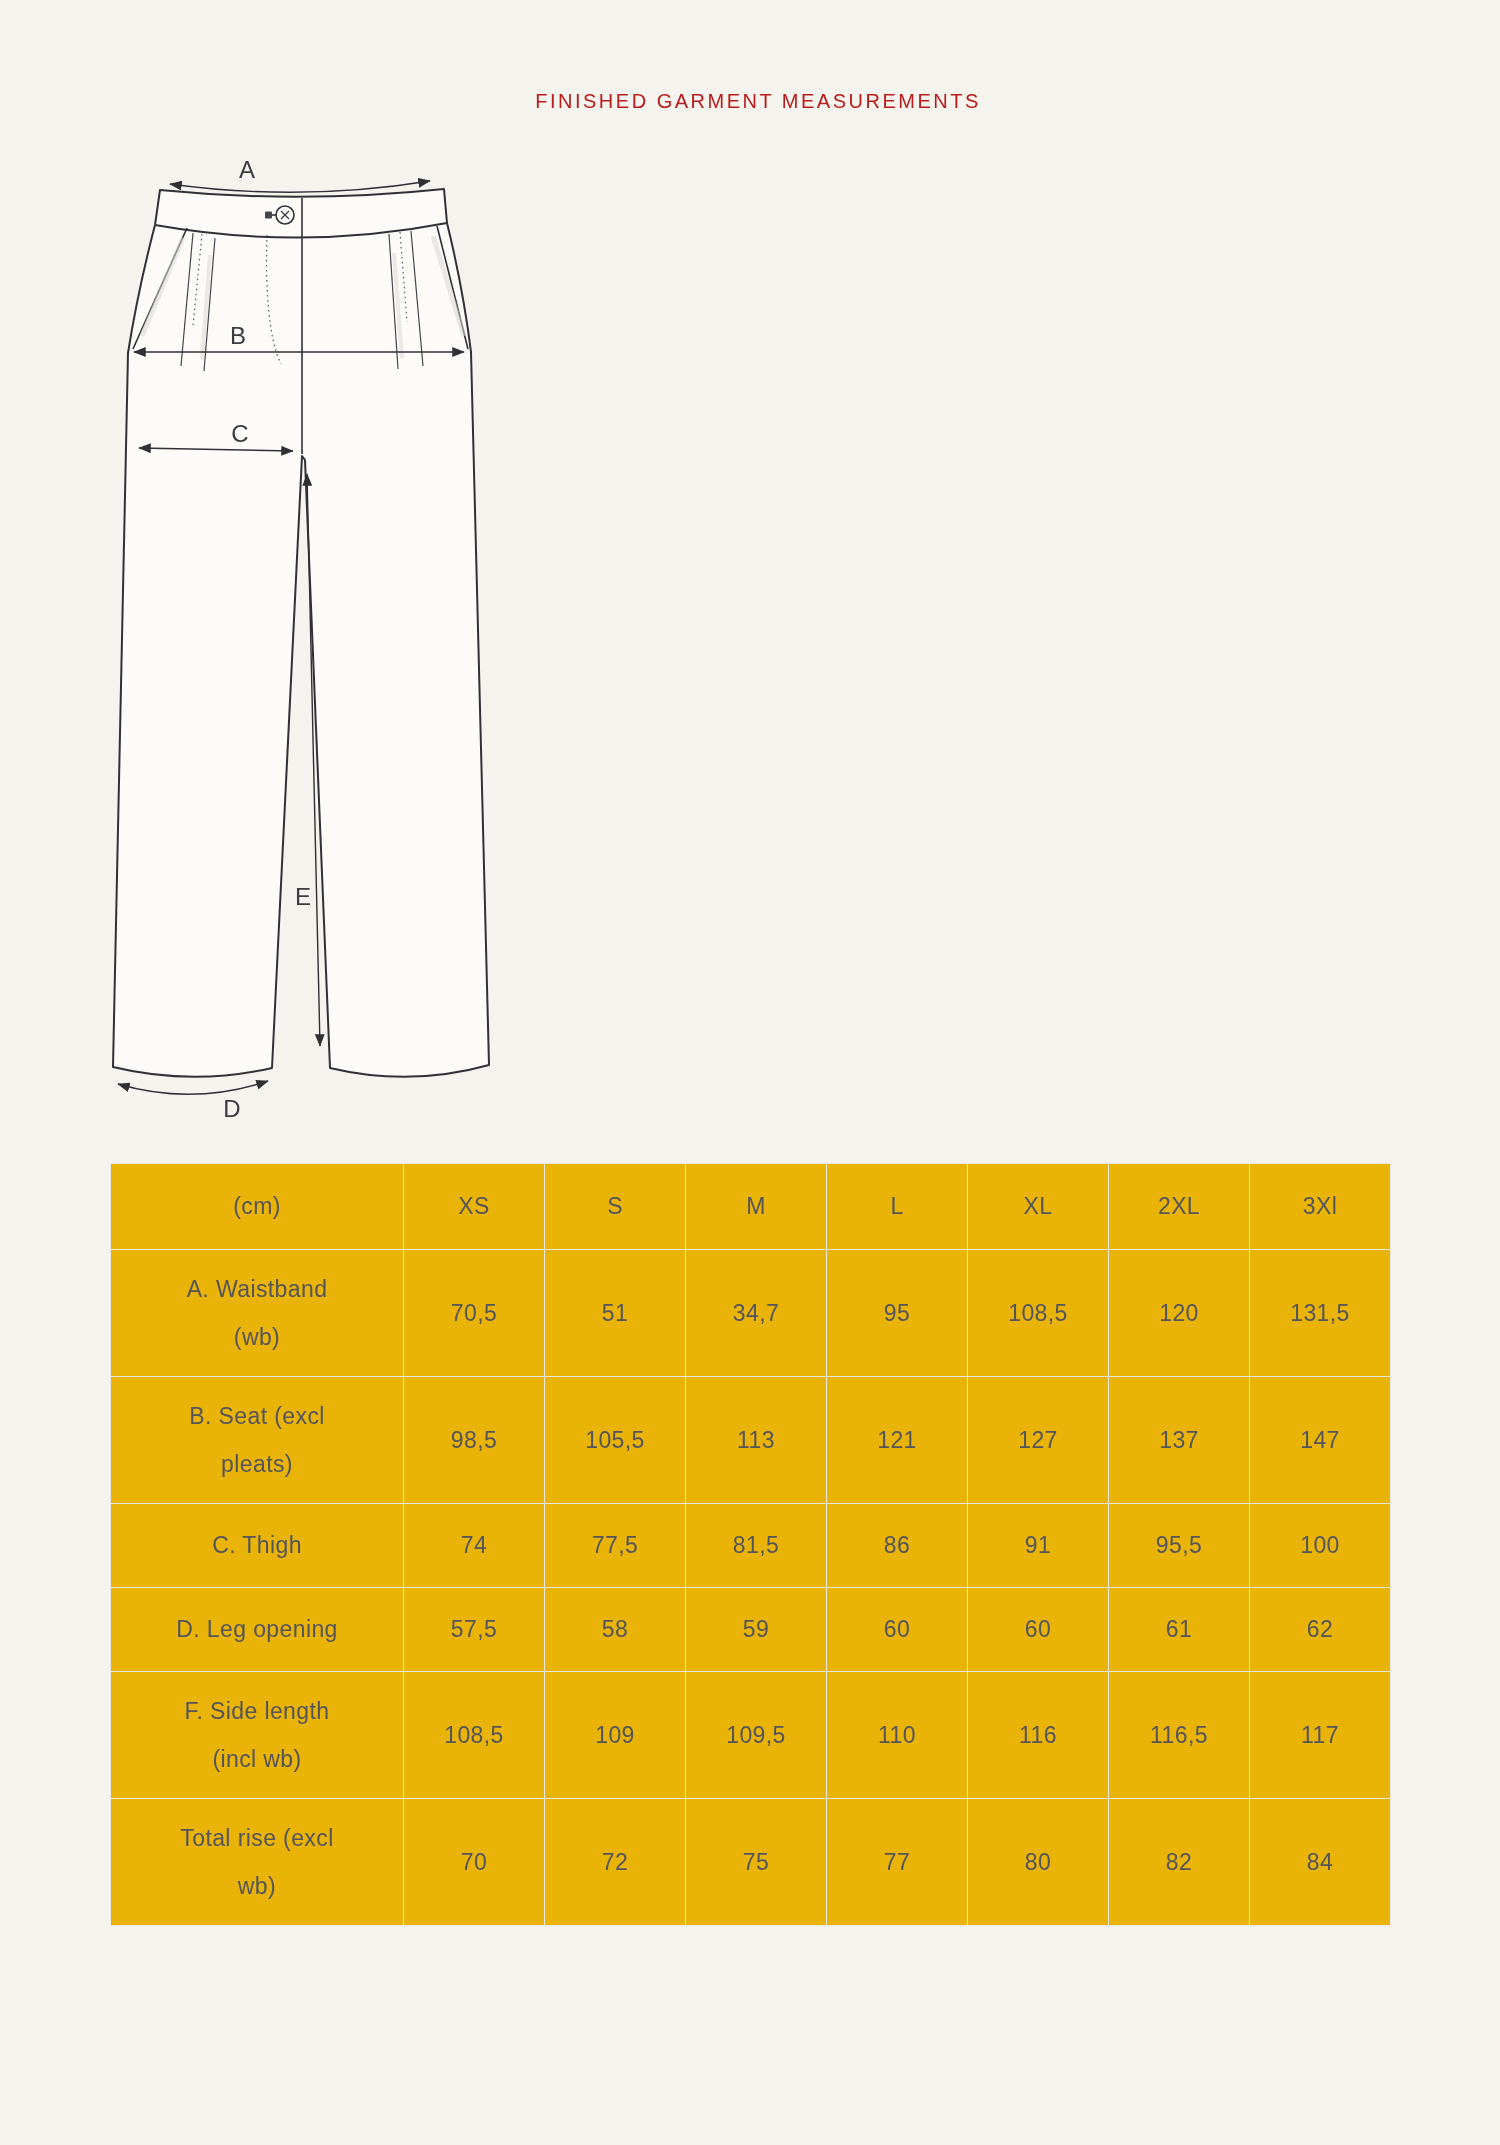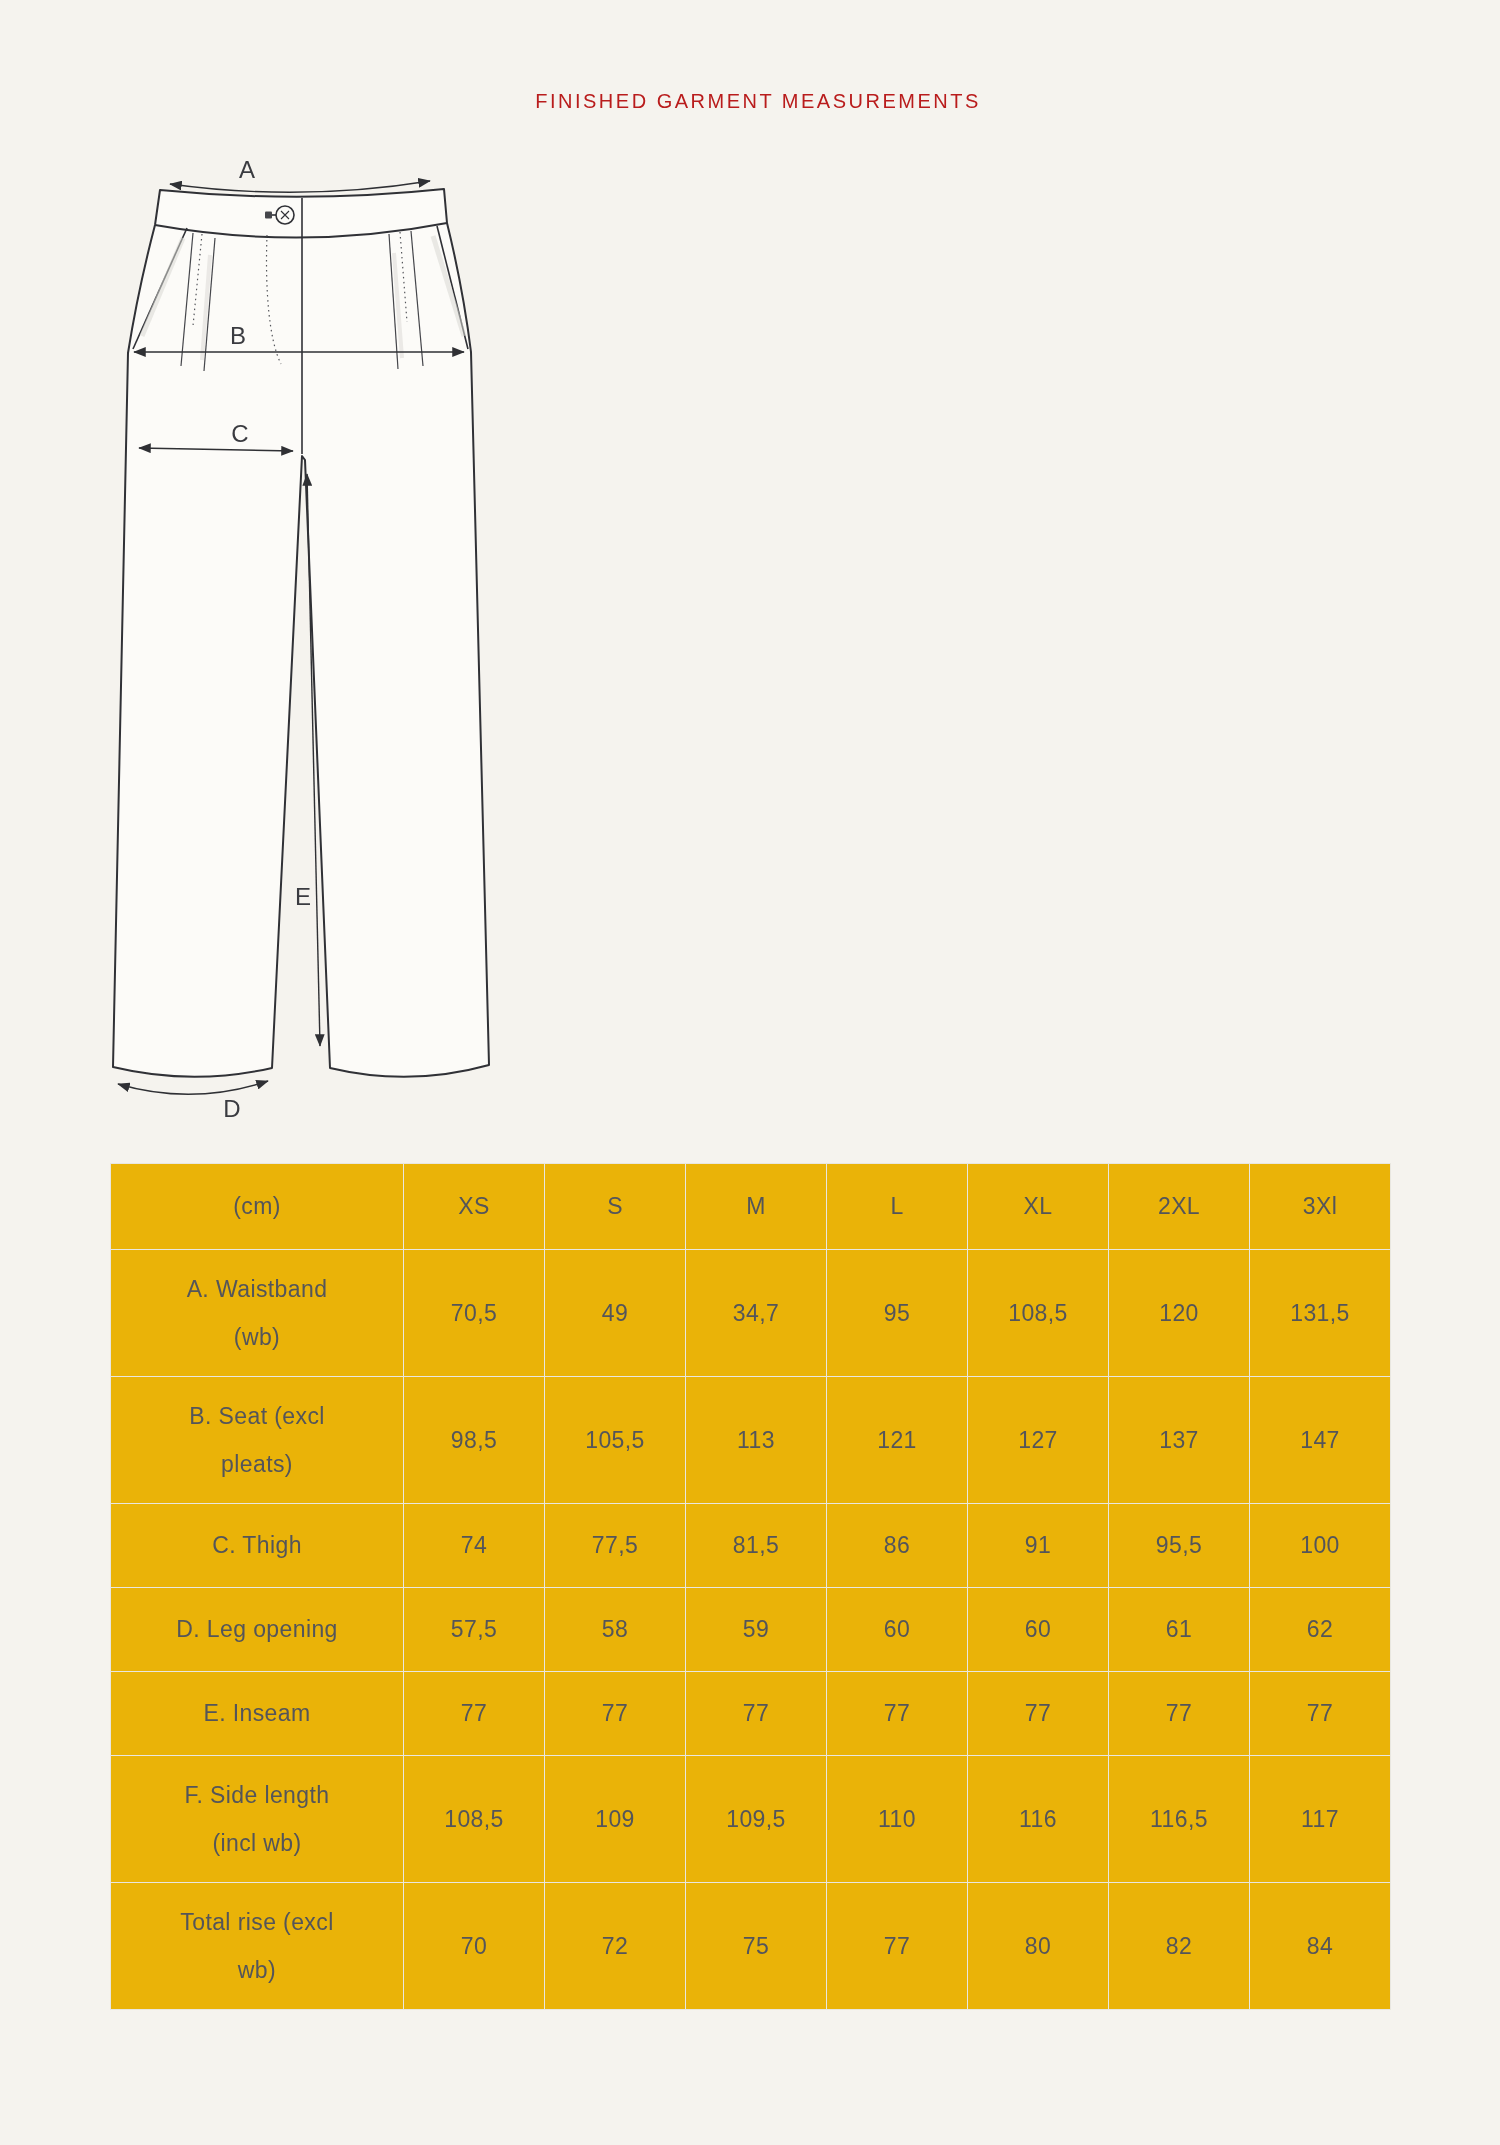--- a/index.html
+++ b/index.html
@@ -161,21 +161,21 @@
         <th>XL</th>
         <th>2XL</th>
         <th>3Xl</th>
       </tr>
     </thead>
     <tbody>
       <tr class="r-tall">
         <td class="lbl">A. Waistband
 (wb)</td>
         <td>70,5</td>
-        <td>49</td>
+        <td>51</td>
         <td>34,7</td>
         <td>95</td>
         <td>108,5</td>
         <td>120</td>
         <td>131,5</td>
       </tr>
       <tr class="r-tall">
         <td class="lbl">B. Seat (excl
 pleats)</td>
         <td>98,5</td>
@@ -199,30 +199,20 @@
       <tr class="r-short">
         <td class="lbl">D. Leg opening</td>
         <td>57,5</td>
         <td>58</td>
         <td>59</td>
         <td>60</td>
         <td>60</td>
         <td>61</td>
         <td>62</td>
       </tr>
-      <tr class="r-short">
-        <td class="lbl">E. Inseam</td>
-        <td>77</td>
-        <td>77</td>
-        <td>77</td>
-        <td>77</td>
-        <td>77</td>
-        <td>77</td>
-        <td>77</td>
-      </tr>
       <tr class="r-tall">
         <td class="lbl">F. Side length
 (incl wb)</td>
         <td>108,5</td>
         <td>109</td>
         <td>109,5</td>
         <td>110</td>
         <td>116</td>
         <td>116,5</td>
         <td>117</td>

